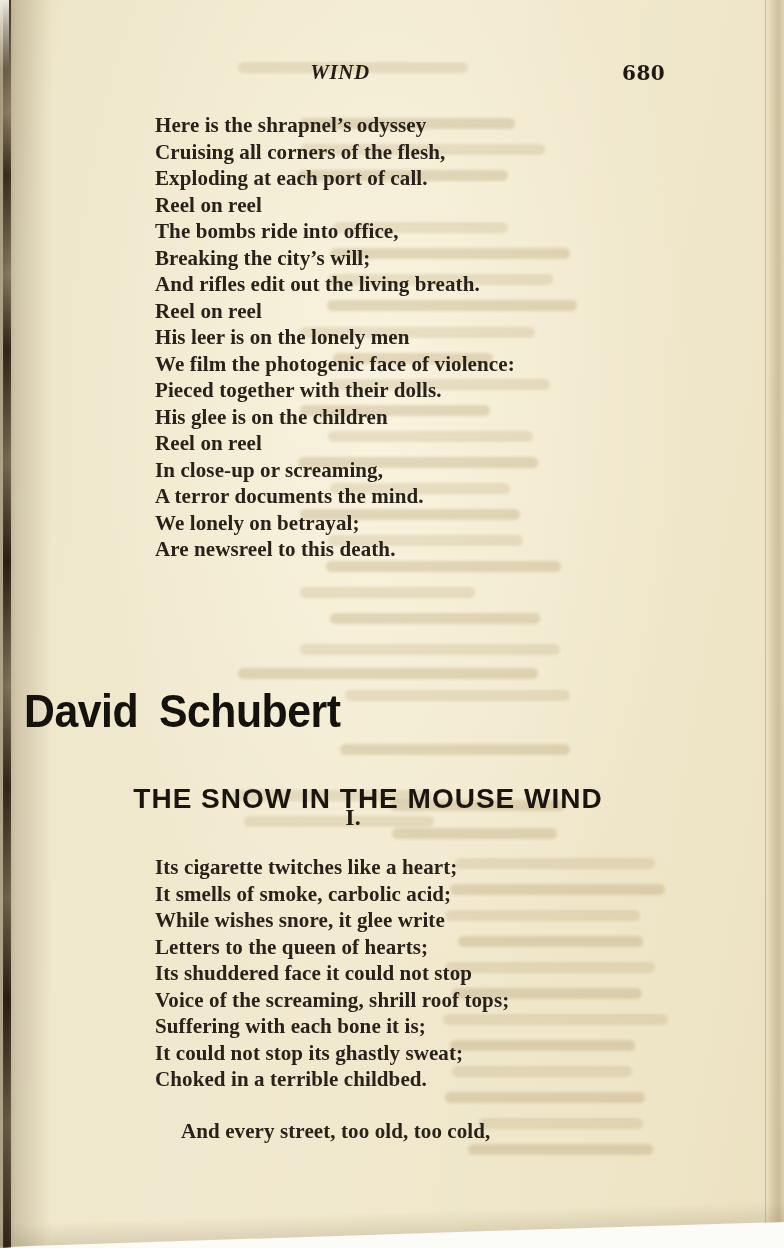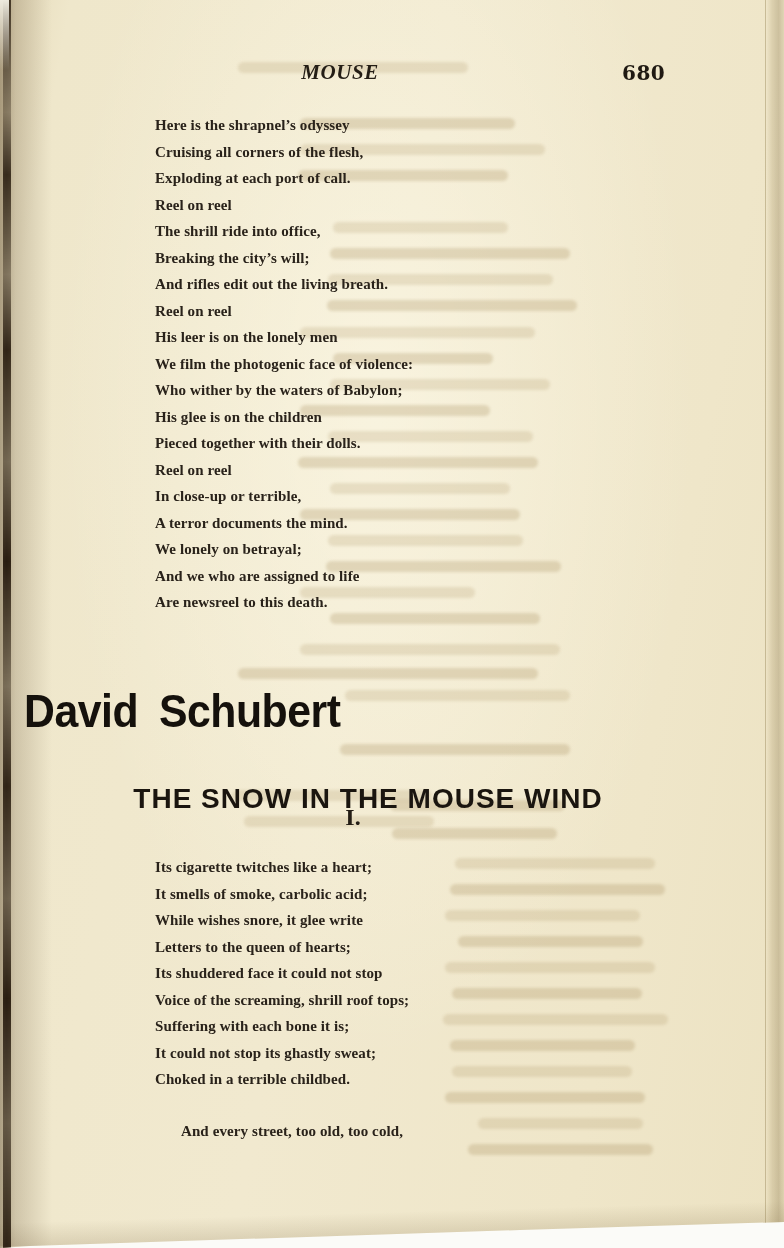--- a/index.html
+++ b/index.html
@@ -65,21 +65,21 @@
     font:700 italic 21px/1.2 "Liberation Serif", serif;
     letter-spacing:.6px;color:#231d15;
   }
   .page-number{
     left:622px;top:61px;
     font:700 20px/1.2 "DejaVu Serif", serif;
     letter-spacing:.5px;color:#1f1912;
   }
   .poem{
     font-family:"Liberation Serif", serif;
-    font-weight:700;font-size:15px;line-height:26.5px;
+    font-weight:700;font-size:21px;line-height:26.5px;
     letter-spacing:.1px;white-space:nowrap;
   }
   .poem-1{left:155px;top:112px;}
   .poem-2{left:155px;top:854px;}
   .poem-3{left:155px;top:1118px;margin-left:26px;}
   .author-heading{
     left:24px;top:688px;margin:0;
     font:700 46px/1 "Liberation Sans", sans-serif;
     letter-spacing:-.5px;word-spacing:10px;color:#15110c;
     transform:scaleX(.93);transform-origin:left top;
@@ -135,42 +135,40 @@
       <div class="ghost" style="left: 445px; top: 962px; width: 210px;"></div>
       <div class="ghost" style="left: 452px; top: 988px; width: 190px;"></div>
       <div class="ghost" style="left: 443px; top: 1014px; width: 225px;"></div>
       <div class="ghost" style="left: 450px; top: 1040px; width: 185px;"></div>
       <div class="ghost" style="left: 452px; top: 1066px; width: 180px;"></div>
       <div class="ghost" style="left: 445px; top: 1092px; width: 200px;"></div>
       <div class="ghost" style="left: 478px; top: 1118px; width: 165px;"></div>
       <div class="ghost" style="left: 468px; top: 1144px; width: 185px;"></div>
     </div>
 
-  <span class="ink running-header">MOUSE</span>
+  <span class="ink running-header">WIND</span>
   <span class="ink page-number">680</span>
 
   <div class="ink poem poem-1">
     <div class="poem-line">Here is the shrapnel’s odyssey</div>
     <div class="poem-line">Cruising all corners of the flesh,</div>
     <div class="poem-line">Exploding at each port of call.</div>
     <div class="poem-line">Reel on reel</div>
-    <div class="poem-line">The shrill ride into office,</div>
+    <div class="poem-line">The bombs ride into office,</div>
     <div class="poem-line">Breaking the city’s will;</div>
     <div class="poem-line">And rifles edit out the living breath.</div>
     <div class="poem-line">Reel on reel</div>
     <div class="poem-line">His leer is on the lonely men</div>
     <div class="poem-line">We film the photogenic face of violence:</div>
-    <div class="poem-line">Who wither by the waters of Babylon;</div>
+    <div class="poem-line">Pieced together with their dolls.</div>
     <div class="poem-line">His glee is on the children</div>
-    <div class="poem-line">Pieced together with their dolls.</div>
     <div class="poem-line">Reel on reel</div>
-    <div class="poem-line">In close-up or terrible,</div>
+    <div class="poem-line">In close-up or screaming,</div>
     <div class="poem-line">A terror documents the mind.</div>
     <div class="poem-line">We lonely on betrayal;</div>
-    <div class="poem-line">And we who are assigned to life</div>
     <div class="poem-line">Are newsreel to this death.</div>
   </div>
 
   <h1 class="ink author-heading">David Schubert</h1>
 
   <h2 class="ink poem-title">THE SNOW IN THE MOUSE WIND</h2>
 
   <span class="ink part-numeral">I.</span>
 
   <div class="ink poem poem-2">

